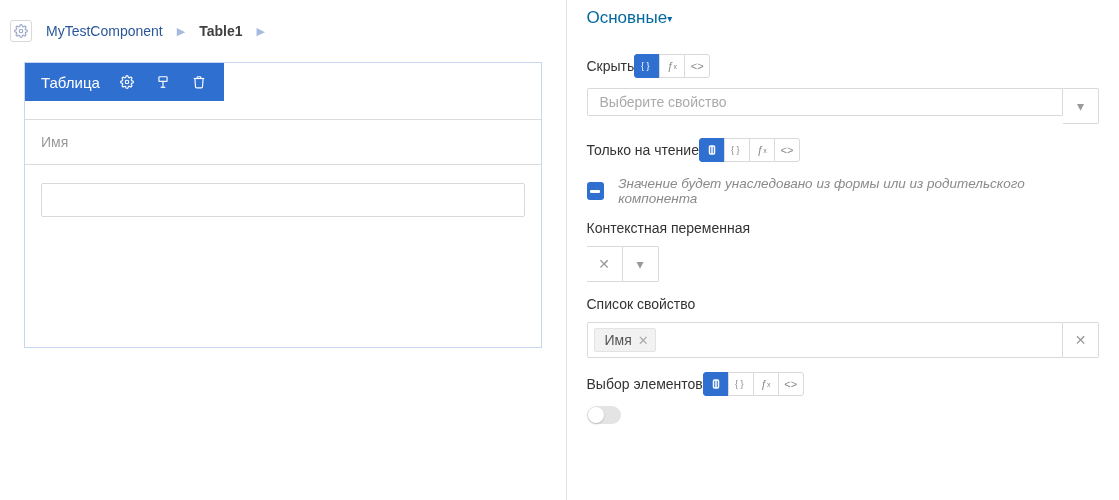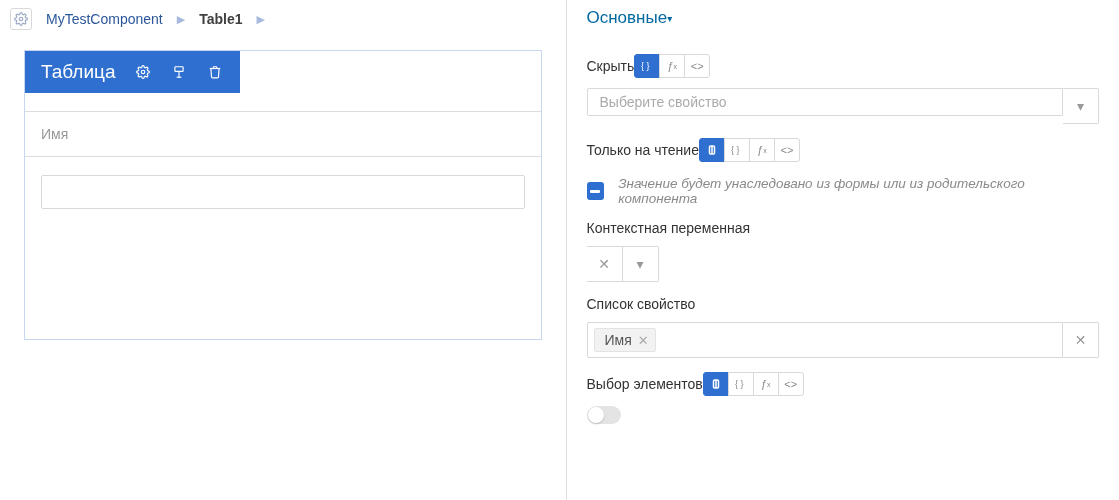--- a/index.html
+++ b/index.html
@@ -1,31 +1,31 @@
 <!DOCTYPE html>
 <html><head>
 <meta charset="utf-8">
 <style>
   * { box-sizing: border-box; margin: 0; padding: 0; font-family: -apple-system, BlinkMacSystemFont, "Segoe UI", Arial, sans-serif; }
   body { background: #fff; width: 1119px; height: 500px; overflow: hidden; font-size: 14px; color: #333; }
   .layout { display: flex; height: 100%; }
-  .left-pane { flex: 1 1 560px; display: flex; flex-direction: column; min-width: 0; }
+  .left-pane { flex: 1 1 560px; display: flex; flex-direction: column; min-width: 0; margin-top: 12px; }
   .right-pane { flex: 1 1 548px; border-left: 1px solid #e0e0e0; padding: 0 20px 20px; overflow-y: auto; }
 
   
   .breadcrumb { display: flex; align-items: center; gap: 14px; padding: 8px 10px; color: #2b579a; font-size: 14px; }
   .bc-icon-box { width: 22px; height: 22px; border: 1px solid #d9d9d9; border-radius: 3px; display: flex; align-items: center; justify-content: center; }
   .bc-item { cursor: pointer; }
   .bc-item.selected { color: #404040; font-weight: bold; }
   .bc-sep { color: #a8b9de; font-size: 11px; }
 
   
   .canvas { padding: 12px 24px 24px; }
   .card { border: 1px solid #c7d6f1; }
-  .card-header { background: #2f6fcf; color: #fff; display: inline-flex; align-items: center; gap: 18px; padding: 10px 16px; font-size: 19px; }
+  .card-header { background: #2f6fcf; color: #fff; display: inline-flex; align-items: center; gap: 18px; padding: 10px 16px; font-size: 15px; }
   .card-header .icon-btn { width: 18px; height: 18px; display: inline-flex; align-items: center; justify-content: center; cursor: pointer; }
   .col-header { border-top: 1px solid #dcdcdc; border-bottom: 1px solid #dcdcdc; padding: 14px 16px; color: #999; font-size: 14px; margin-top: 18px; }
   .card-body { padding: 18px 16px 130px; }
   .cell-input { height: 34px; border: 1px solid #d9d9d9; border-radius: 2px; width: 100%; padding: 0 10px; font-size: 14px; }
 
   
   .section-title-row { display: flex; align-items: center; padding: 8px 0 12px; color: #0369a1; font-size: 17px; cursor: pointer; }
   .section-title-row .caret { font-size: 10px; }
 
   .prop-block { margin-top: 14px; }

